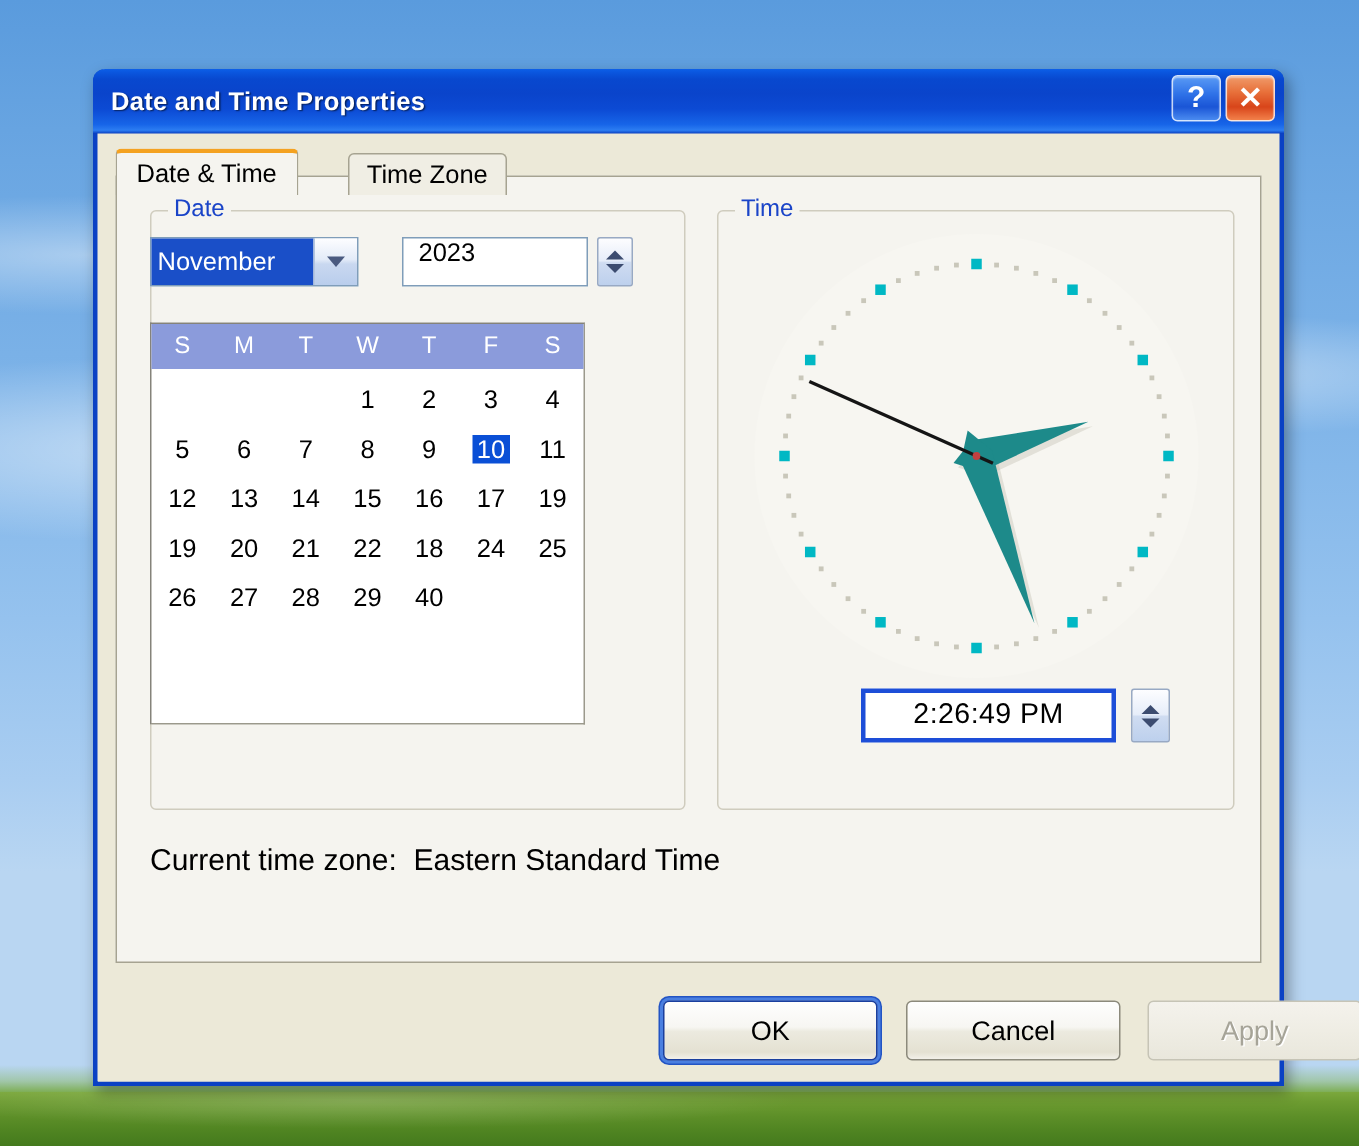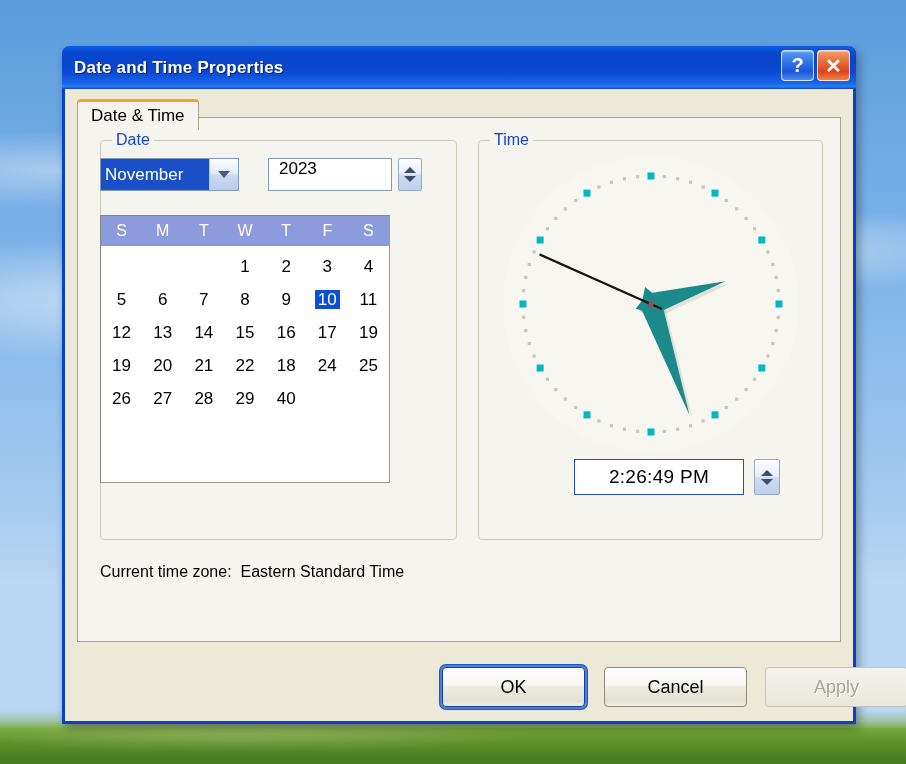--- a/index.html
+++ b/index.html
@@ -289,21 +289,21 @@
     left: 400px; top: 36px;
     width: 345px; height: 300px;
   }
   #clock { display: block; margin: 0 auto; }
 
   
   #time-box {
     position: absolute;
     left: 496px; top: 341px;
     width: 170px; height: 36px;
-    border: 1px solid #1d4ed8;
+    border: 3px solid #1d4ed8;
     background: #fff;
     box-sizing: border-box;
     display: flex; align-items: center; justify-content: center;
     font-size: 19px;
     color: #000;
     letter-spacing: 0.3px;
   }
   #time-spin {
     position: absolute;
     left: 676px; top: 341px;
@@ -315,21 +315,21 @@
     display: flex; flex-direction: column;
     align-items: center; justify-content: center;
     gap: 3px;
     cursor: default;
   }
 
   
   #tz-line {
     position: absolute;
     left: 22px; top: 445px;
-    font-size: 16px;
+    font-size: 20px;
     color: #000;
     white-space: pre;
   }
 
   
   .footer {
     position: absolute;
     left: 0; right: 0; bottom: 0;
     height: 64px;
   }
@@ -377,20 +377,23 @@
         </div>
         <div class="tbtn close">
           <span>✕</span>
         </div>
       </div>
     </div>
 
     <div class="tabstrip">
       <div class="tab active">
         <span>Date &amp; Time</span>
+      </div>
+      <div class="tab">
+        <span>Time Zone</span>
       </div>
     </div>
 
     <div class="tabpanel">
 
       <div class="group" id="group-date">
         <span class="group-title">Date</span>
       </div>
 
       <div id="month-combo">

